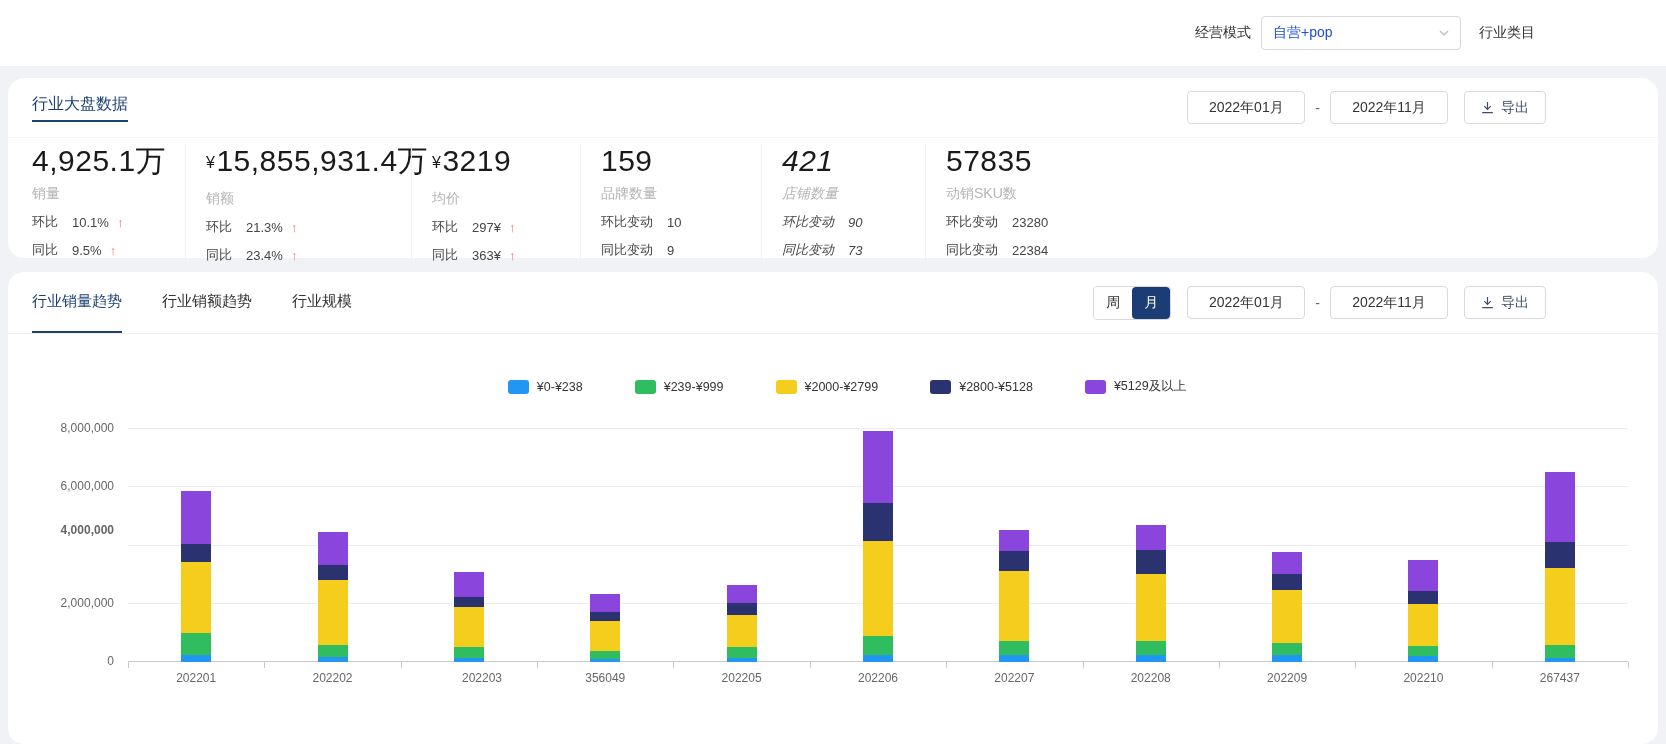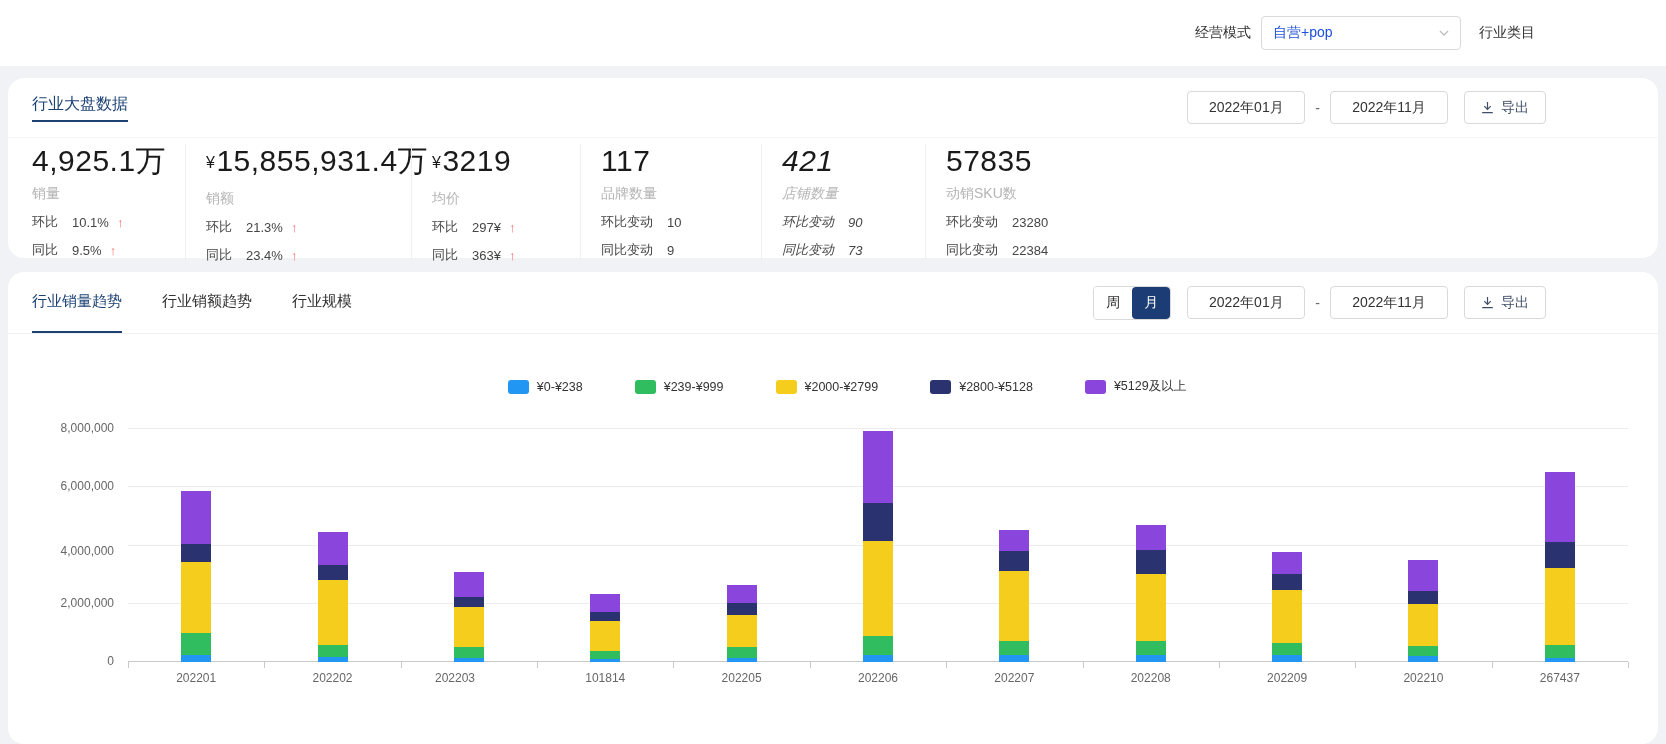--- a/index.html
+++ b/index.html
@@ -144,21 +144,21 @@
           <span class="v">297¥</span>
           <span class="arrow">↑</span>
         </div>
         <div class="kpi-metric">
           <span class="k">同比</span>
           <span class="v">363¥</span>
           <span class="arrow">↑</span>
         </div>
       </div>
       <div class="kpi-col" style="width: 181px;">
-        <div class="kpi-value">117</div>
+        <div class="kpi-value">159</div>
         <div class="kpi-label">品牌数量</div>
         <div class="kpi-metric">
           <span class="k">环比变动</span>
           <span class="v">10</span>
         </div>
         <div class="kpi-metric">
           <span class="k">同比变动</span>
           <span class="v">9</span>
         </div>
       </div>
@@ -264,29 +264,29 @@
           <div class="bar-seg" style="height: 7px; background: rgb(33, 150, 243);"></div>
         </div>
         <div class="xlabel" style="left: 159.545px;">202202</div>
         <div class="bar" style="left: 189.545px;">
           <div class="bar-seg" style="height: 33px; background: rgb(138, 69, 221);"></div>
           <div class="bar-seg" style="height: 15px; background: rgb(42, 50, 112);"></div>
           <div class="bar-seg" style="height: 65px; background: rgb(244, 205, 29);"></div>
           <div class="bar-seg" style="height: 12px; background: rgb(47, 189, 96);"></div>
           <div class="bar-seg" style="height: 5px; background: rgb(33, 150, 243);"></div>
         </div>
-        <div class="xlabel" style="left: 282px;">202203</div>
+        <div class="xlabel" style="left: 309px;">202203</div>
         <div class="bar" style="left: 325.909px;">
           <div class="bar-seg" style="height: 25px; background: rgb(138, 69, 221);"></div>
           <div class="bar-seg" style="height: 10px; background: rgb(42, 50, 112);"></div>
           <div class="bar-seg" style="height: 40px; background: rgb(244, 205, 29);"></div>
           <div class="bar-seg" style="height: 11px; background: rgb(47, 189, 96);"></div>
           <div class="bar-seg" style="height: 4px; background: rgb(33, 150, 243);"></div>
         </div>
-        <div class="xlabel" style="left: 432.273px;">101814</div>
+        <div class="xlabel" style="left: 432.273px;">356049</div>
         <div class="bar" style="left: 462.273px;">
           <div class="bar-seg" style="height: 18px; background: rgb(138, 69, 221);"></div>
           <div class="bar-seg" style="height: 9px; background: rgb(42, 50, 112);"></div>
           <div class="bar-seg" style="height: 30px; background: rgb(244, 205, 29);"></div>
           <div class="bar-seg" style="height: 8px; background: rgb(47, 189, 96);"></div>
           <div class="bar-seg" style="height: 3px; background: rgb(33, 150, 243);"></div>
         </div>
         <div class="xlabel" style="left: 568.636px;">202205</div>
         <div class="bar" style="left: 598.636px;">
           <div class="bar-seg" style="height: 18px; background: rgb(138, 69, 221);"></div>
@@ -339,17 +339,17 @@
         <div class="bar" style="left: 1416.82px;">
           <div class="bar-seg" style="height: 70px; background: rgb(138, 69, 221);"></div>
           <div class="bar-seg" style="height: 26px; background: rgb(42, 50, 112);"></div>
           <div class="bar-seg" style="height: 77px; background: rgb(244, 205, 29);"></div>
           <div class="bar-seg" style="height: 13px; background: rgb(47, 189, 96);"></div>
           <div class="bar-seg" style="height: 4px; background: rgb(33, 150, 243);"></div>
         </div>
       </div>
   <div class="ylabel" style="top: 225px;">0</div>
       <div class="ylabel" style="top: 166.75px;">2,000,000</div>
-      <div class="ylabel" style="top: 115px;">4,000,000</div>
+      <div class="ylabel" style="top: 94px; font-weight: bold;">4,000,000</div>
       <div class="ylabel" style="top: 50.25px;">6,000,000</div>
       <div class="ylabel" style="top: -8px;">8,000,000</div>
     </div>
 </div>
 
 </body></html>

